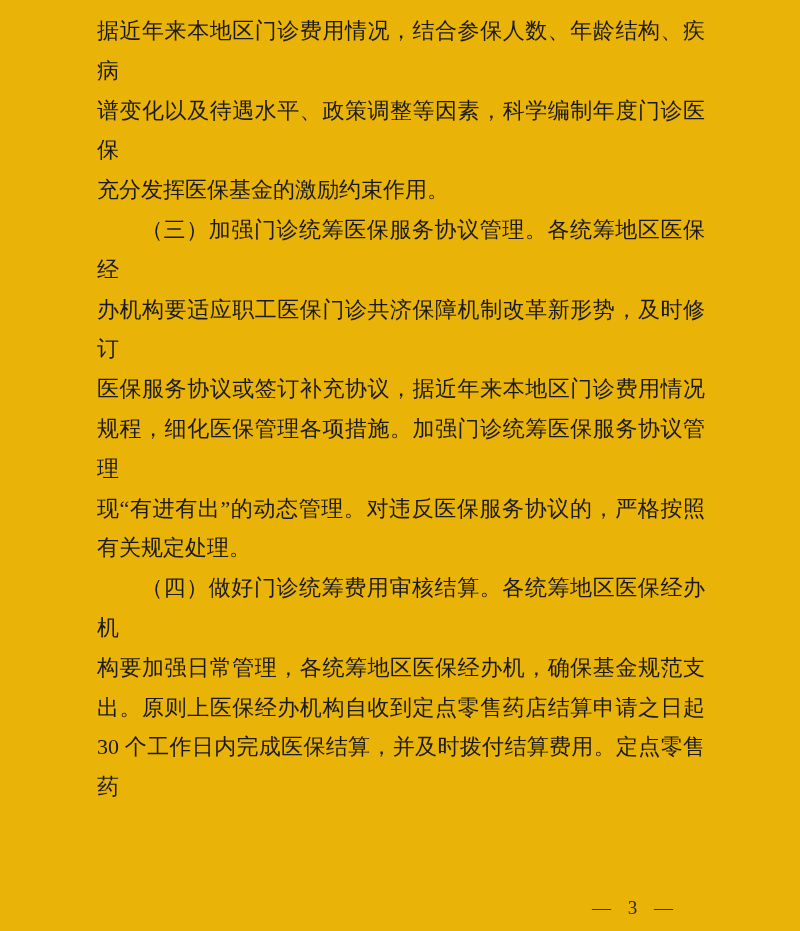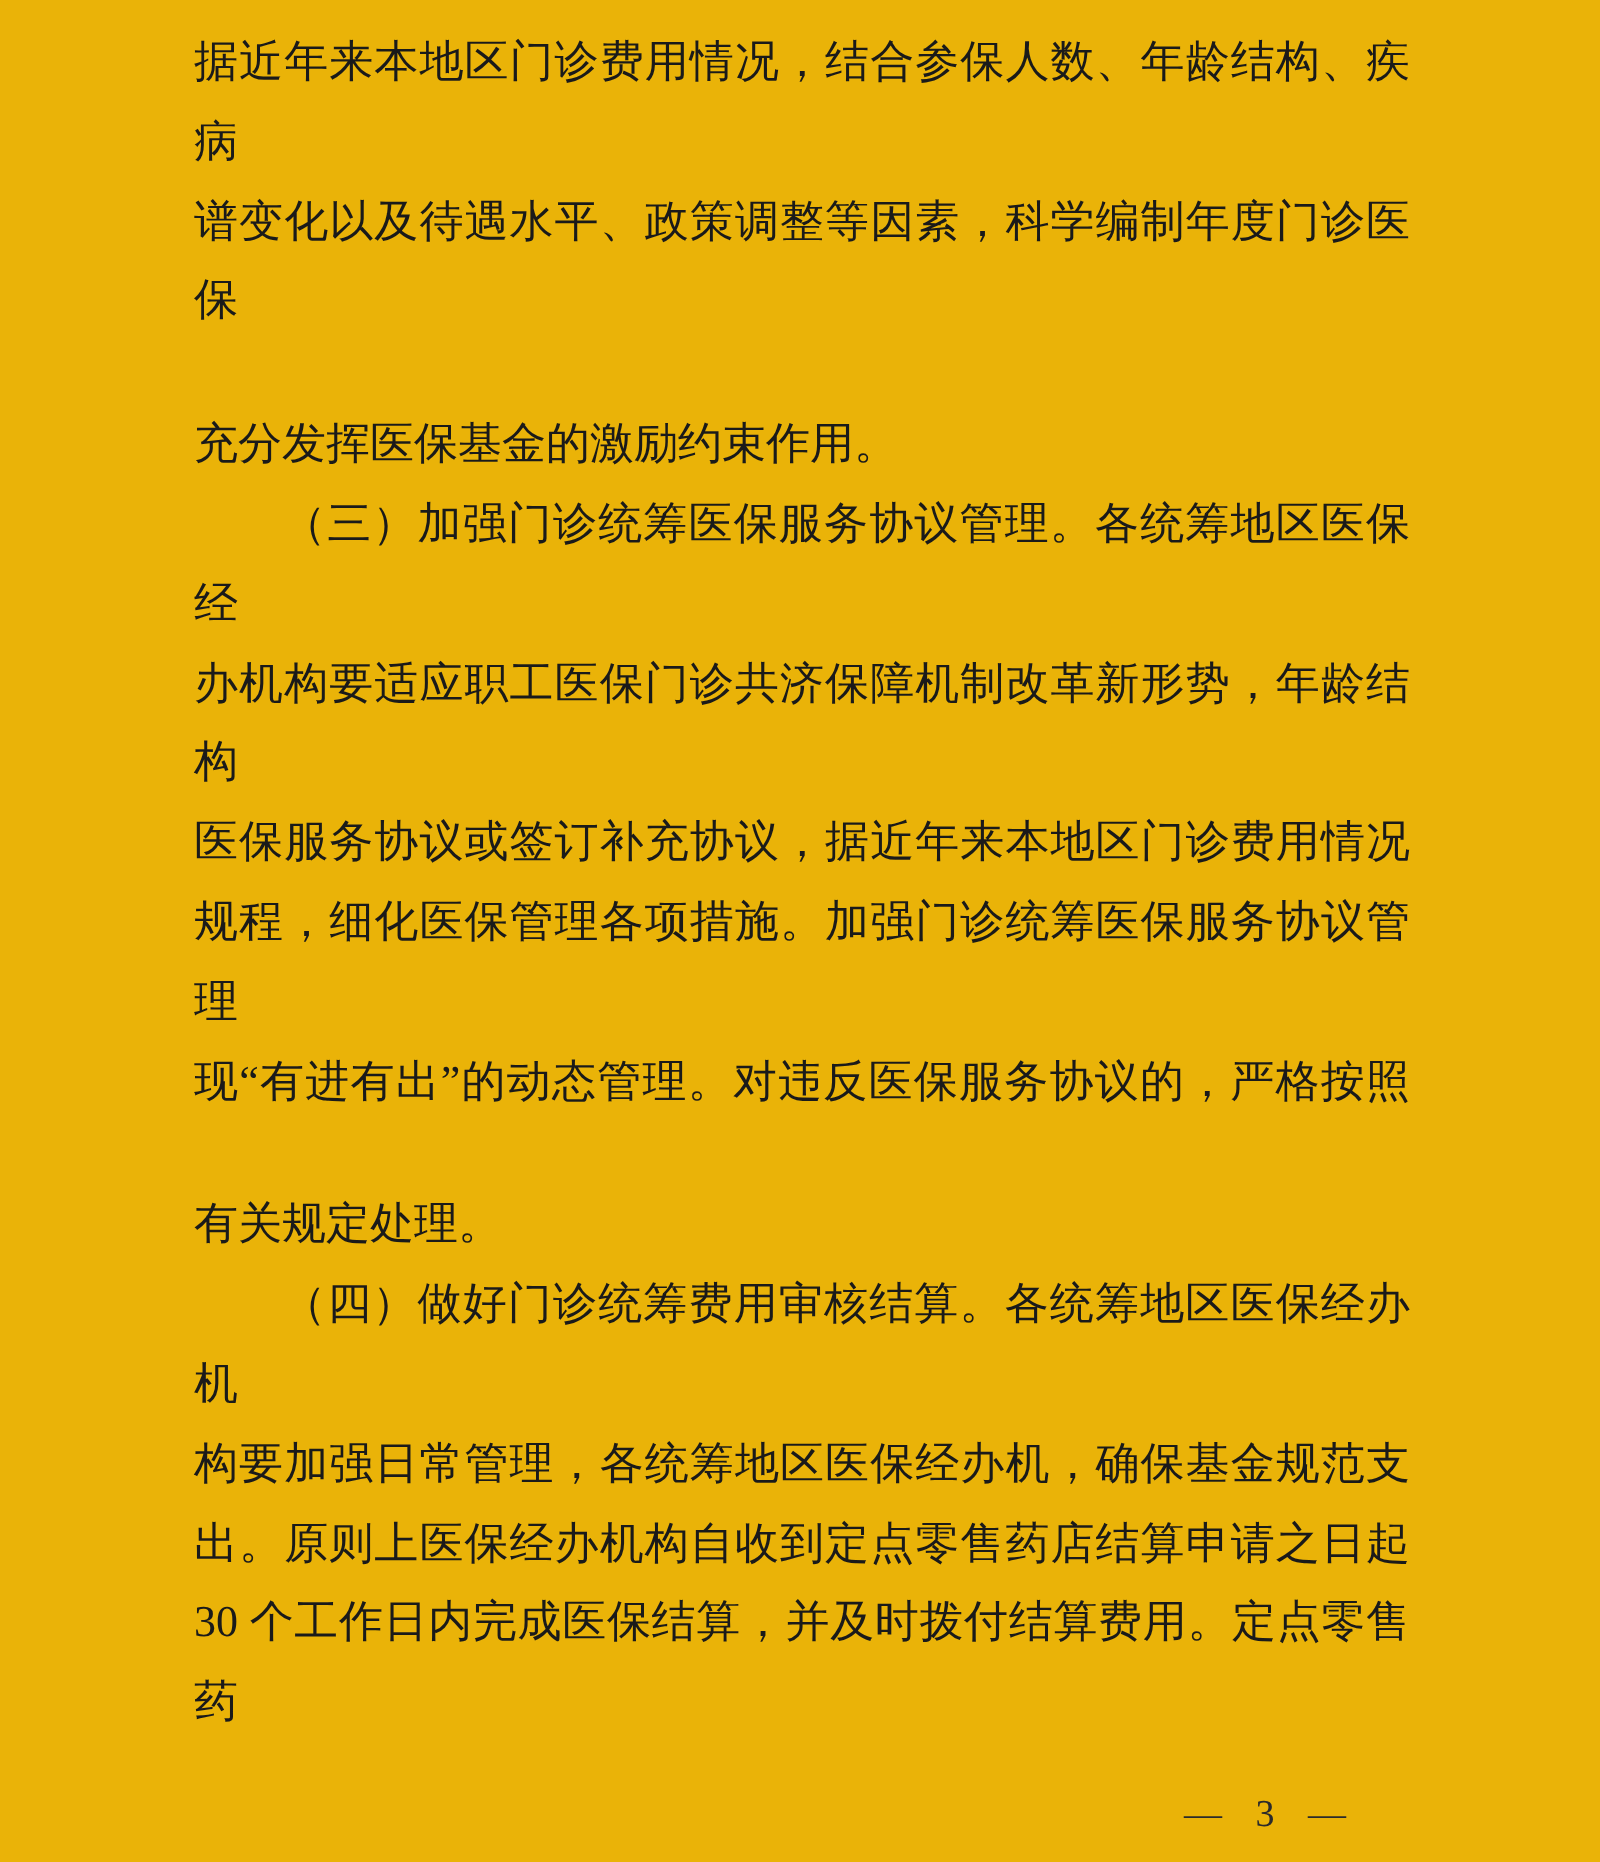--- a/index.html
+++ b/index.html
@@ -32,21 +32,20 @@
   }
   .line.just {
     white-space: normal;
     text-align: justify;
     text-align-last: justify;
   }
   .line.lastline {
     white-space: normal;
     text-align: left;
     text-align-last: left;
-    margin-top: 32px;
   }
   .line.indent {
     text-indent: 44px;
   }
   .lead {
     font-weight: normal;
   }
   .page-footer {
     position: absolute;
     top: 897px;
@@ -62,21 +61,21 @@
 <body>
 
 <div class="page">
   <div class="text-block">
 
     <div class="line just">据近年来本地区门诊费用情况，结合参保人数、年龄结构、疾病</div>
     <div class="line just">谱变化以及待遇水平、政策调整等因素，科学编制年度门诊医保</div>
     <div class="line lastline">充分发挥医保基金的激励约束作用。</div>
 
     <div class="line just indent"><span class="lead">（三）加强门诊统筹医保服务协议管理。</span><span>各统筹地区医保经</span></div>
-    <div class="line just">办机构要适应职工医保门诊共济保障机制改革新形势，年龄结构</div>
+    <div class="line just">办机构要适应职工医保门诊共济保障机制改革新形势，及时修订</div>
     <div class="line just">医保服务协议或签订补充协议，据近年来本地区门诊费用情况</div>
     <div class="line just">规程，细化医保管理各项措施。加强门诊统筹医保服务协议管理</div>
     <div class="line just">现“有进有出”的动态管理。对违反医保服务协议的，严格按照</div>
     <div class="line lastline">有关规定处理。</div>
 
     <div class="line just indent"><span class="lead">（四）做好门诊统筹费用审核结算。</span><span>各统筹地区医保经办机</span></div>
     <div class="line just">构要加强日常管理，各统筹地区医保经办机，确保基金规范支</div>
     <div class="line just">出。原则上医保经办机构自收到定点零售药店结算申请之日起</div>
     <div class="line just">30 个工作日内完成医保结算，并及时拨付结算费用。定点零售药</div>
 

